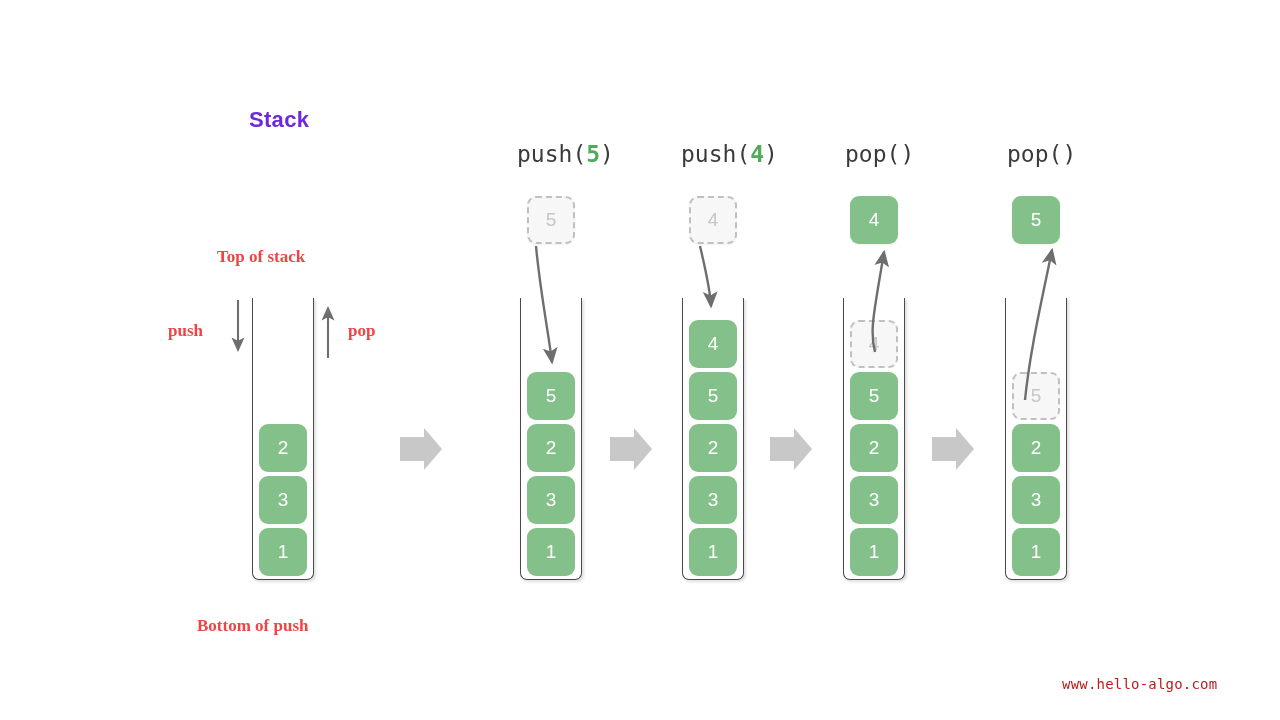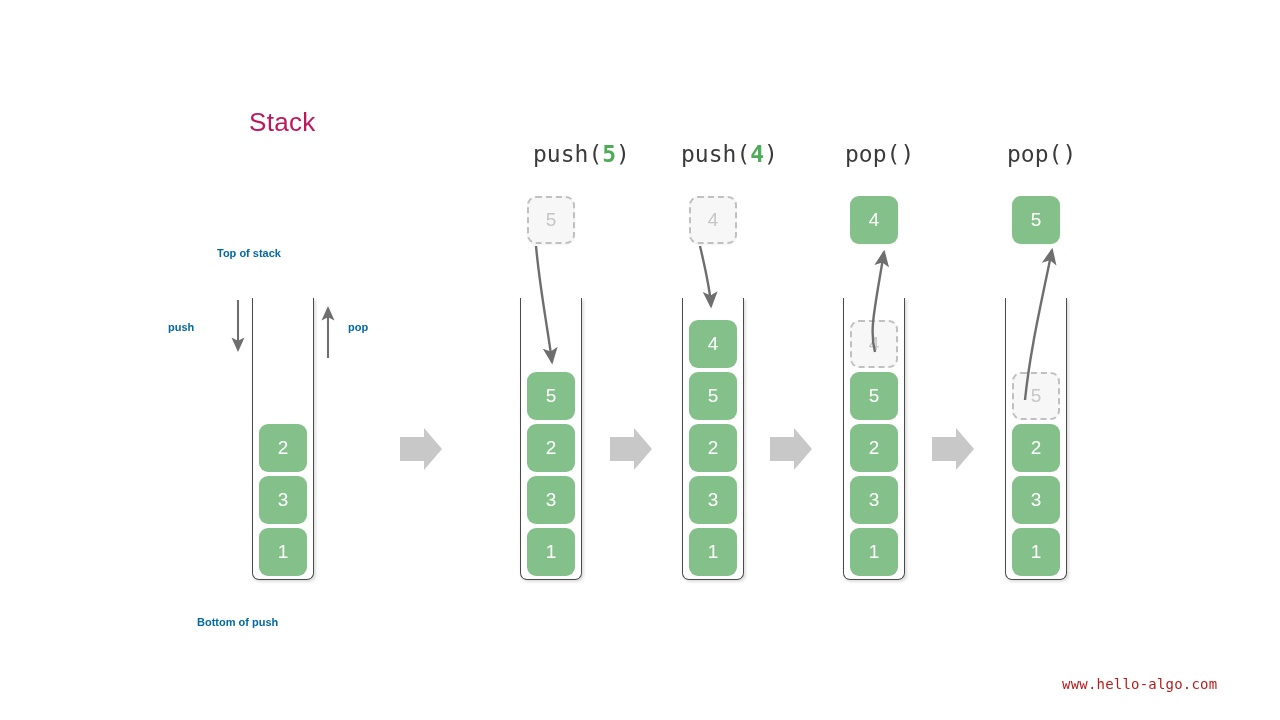--- a/index.html
+++ b/index.html
@@ -19,32 +19,33 @@
     position: relative;
     width: 1280px;
     height: 720px;
   }
 
   
   .diagram-title {
     position: absolute;
     left: 249px;
     top: 107px;
-    font-size: 26px;
-    font-weight: normal;
-    color: #be185d;
+    font-size: 22px;
+    font-weight: bold;
+    color: #6d28d9;
     letter-spacing: 0.3px;
     white-space: nowrap;
   }
   .anno-label {
     position: absolute;
-    font-size: 11px;
+    font-size: 17px;
     font-weight: bold;
-    color: #0369a1;
-    white-space: nowrap;
+    color: #ef4444;
+    white-space: nowrap;
+    font-family: Liberation Serif, serif;
   }
   .top-label   { left: 217px; top: 247px; }
   .bottom-label{ left: 197px; top: 616px; }
   .push-label  { left: 168px; top: 321px; }
   .pop-label   { left: 348px; top: 321px; }
 
   .op-label {
     position: absolute;
     top: 141px;
     font-family: "DejaVu Sans Mono", "Liberation Mono", monospace;
@@ -129,21 +130,21 @@
 
 <div id="canvas">
 
   <div class="diagram-title">Stack</div>
 
   <div class="anno-label top-label">Top of stack</div>
   <div class="anno-label bottom-label">Bottom of push</div>
   <div class="anno-label push-label">push</div>
   <div class="anno-label pop-label">pop</div>
 
-  <div class="op-label" id="op-push5" style="left: 517px; margin-left: 16px;"><span>push(</span><span class="arg">5</span><span>)</span></div>
+  <div class="op-label" id="op-push5" style="left: 517px;"><span>push(</span><span class="arg">5</span><span>)</span></div>
   <div class="op-label" id="op-push4" style="left: 681px;"><span>push(</span><span class="arg">4</span><span>)</span></div>
   <div class="op-label" id="op-pop1" style="left: 845px;"><span>pop(</span><span class="arg"></span><span>)</span></div>
   <div class="op-label" id="op-pop2" style="left: 1007px;"><span>pop(</span><span class="arg"></span><span>)</span></div>
 
   <div id="stacks">
       <div class="stack-col" style="left: 252px;">
         <div class="tube"></div>
         <div class="cell solid" style="left: 7px; top: 126px;">2</div>
         <div class="cell solid" style="left: 7px; top: 178px;">3</div>
         <div class="cell solid" style="left: 7px; top: 230px;">1</div>

